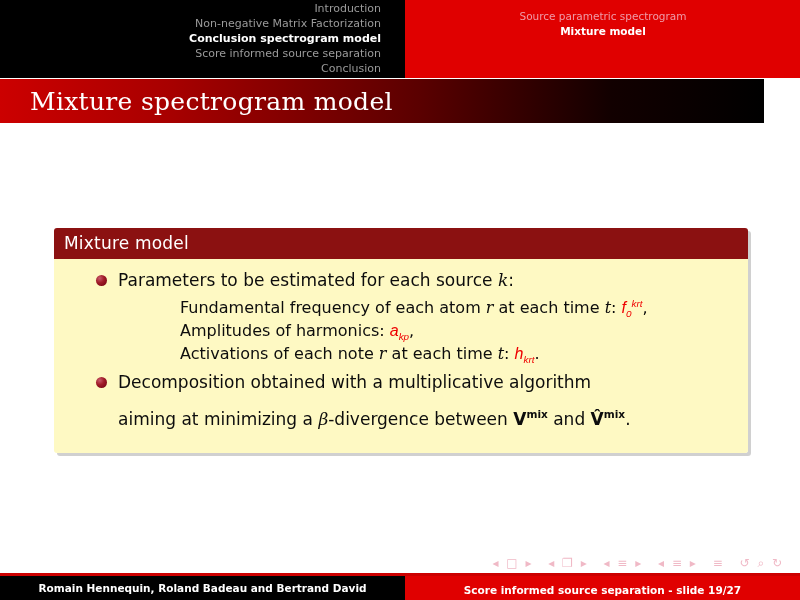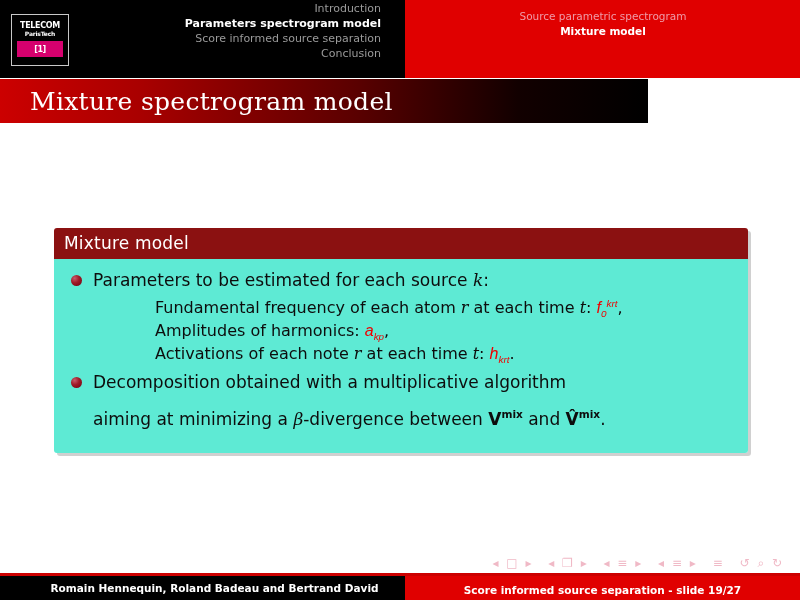--- a/index.html
+++ b/index.html
@@ -107,21 +107,21 @@
   }
   .nav-subsections .nav-item.active {
     color: #ffffff;
     font-weight: bold;
   }
 
   
   .title-bar {
     position: absolute;
     left: 0; top: 79px;
-    width: 648px;
+    width: 764px;
     height: 44px;
     background: linear-gradient(to right, #cc0000 0%, #a80000 22%, #5a0000 55%, #120000 80%, #000000 100%);
     display: flex;
     align-items: center;
   }
   .title-text {
     color: #ffffff;
     font-size: 25px;
     padding-left: 30px;
     font-family: "DejaVu Serif", serif;
@@ -148,22 +148,22 @@
   }
   .block-title {
     background: #8b1111;
     color: #ffffff;
     font-size: 17px;
     padding: 5px 0 6px 10px;
     font-family: "DejaVu Sans", sans-serif;
     letter-spacing: 0.2px;
   }
   .block-body {
-    background: #5eead4;
-    padding: 10px 12px 16px 3px;
+    background: #fef9c3;
+    padding: 10px 12px 16px 28px;
   }
 
   ul.bullets {
     list-style: none;
     margin: 0;
     padding: 0;
   }
   ul.bullets > li {
     position: relative;
     padding-left: 36px;
@@ -239,21 +239,21 @@
   }
   .footer-red {
     position: absolute;
     left: 405px; top: 0;
     width: 395px;
     height: 24px;
     background: #e00000;
   }
   .footer-authors {
     position: absolute;
-    left: 12px; top: 0;
+    left: 0; top: 0;
     width: 405px;
     height: 24px;
     display: flex;
     align-items: center;
     justify-content: center;
     color: #ffffff;
     font-size: 10.5px;
     font-weight: bold;
     white-space: nowrap;
   }
@@ -277,29 +277,25 @@
     height: 3px;
     background: #cc0000;
   }
 </style>
 </head>
 <body>
 
 <div class="header">
   <div class="header-right-panel"></div>
 
-  <div class="logo-box">
-    <div class="logo-line1">TELECOM</div>
-    <div class="logo-line2">ParisTech</div>
-    <div class="logo-block">[1]</div>
-  </div>
 
   <div class="nav-sections">
     <div class="nav-item">Introduction</div>
-    <div class="nav-item active">Parameters spectrogram model</div>
+    <div class="nav-item">Non-negative Matrix Factorization</div>
+    <div class="nav-item active">Conclusion spectrogram model</div>
     <div class="nav-item">Score informed source separation</div>
     <div class="nav-item">Conclusion</div>
   </div>
 
   <div class="nav-subsections">
     <div class="nav-item">Source parametric spectrogram</div>
     <div class="nav-item active">Mixture model</div>
   </div>
 </div>
 

